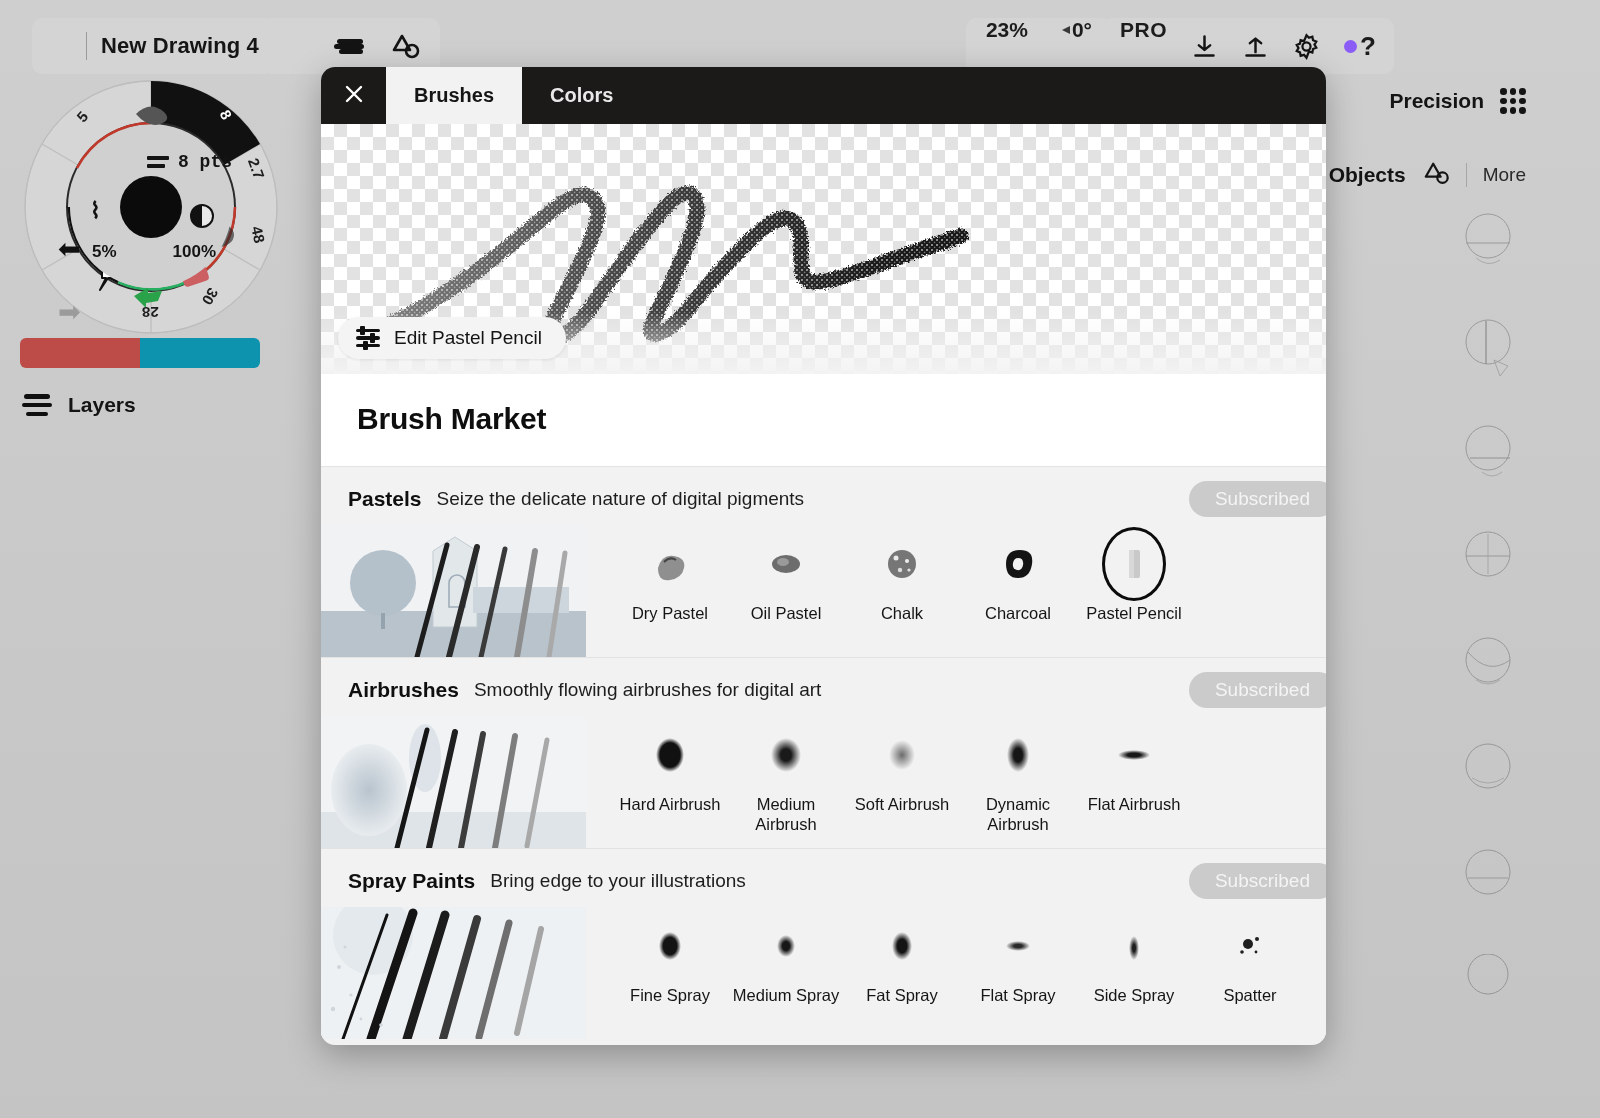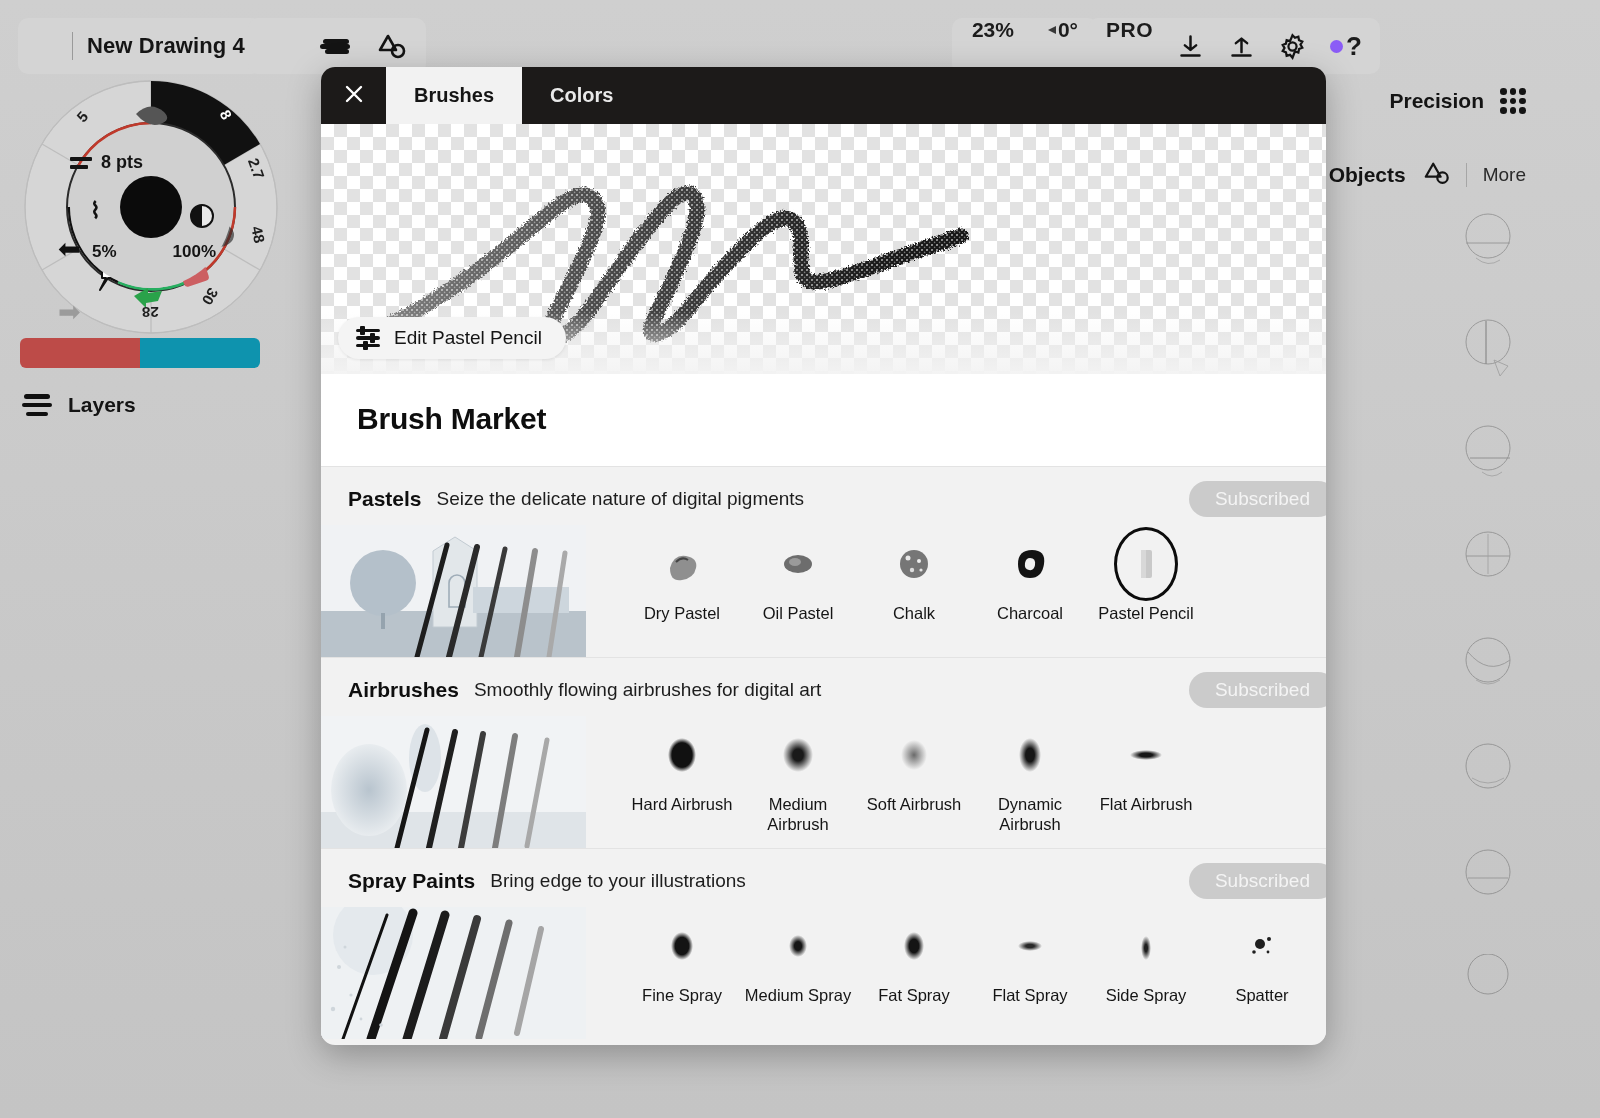--- a/index.html
+++ b/index.html
@@ -8,21 +8,21 @@
     font-family: "Liberation Sans", sans-serif;
     background: #c9c9c9;
     overflow: hidden;
   }
   #app {
     position: relative;
     width: 1600px; height: 1118px;
     background: linear-gradient(180deg,#cfcfcf 0%, #c8c8c8 60%, #c4c4c4 100%);
   }
   
-  .topbar { position:absolute; top:0; left:0; width:1398px; height:92px; }
+  .topbar { position:absolute; top:0; left:14px; width:1398px; height:92px; }
   .tb-left-group {
     position:absolute; left:18px; top:18px; height:56px;
     display:flex; align-items:center; gap:14px;
     background:#d4d4d4; border-radius:10px; padding:0 16px 0 14px;
   }
   .grid4 { width:26px; height:26px; display:grid; grid-template-columns:1fr 1fr; grid-template-rows:1fr 1fr; gap:4px; }
   .grid4 i { background:#141414; border-radius:2px; display:block; }
   .vdiv { width:1px; height:28px; background:#9a9a9a; }
   .doc-title { font-size:22px; font-weight:bold; color:#151515; white-space:nowrap; letter-spacing:.1px;}
   .tb-mid-group {
@@ -55,21 +55,21 @@
   
   .wheel-wrap { position:absolute; left:22px; top:78px; width:258px; height:258px; }
   .wheel-outer { position:absolute; inset:0; border-radius:50%; }
   .seg-label { position:absolute; font-size:15px; font-weight:bold; color:#1e1e1e; }
   .wheel-inner {
     position:absolute; left:48px; top:48px; width:162px; height:162px;
     border-radius:50%; background:#d0d0d0;
     display:flex; align-items:center; justify-content:center;
   }
   .wheel-hole { width:62px;height:62px;border-radius:50%;background:#0b0b0b; }
-  .pts-row { position:absolute; top:26px; left:0; width:100%; display:flex; align-items:center; justify-content:flex-start; gap:9px; }
+  .pts-row { position:absolute; top:26px; left:0; width:100%; display:flex; align-items:center; justify-content:flex-end; gap:9px;font-family:Liberation Mono, monospace; }
   .pts-bars { width:22px; height:12px; display:flex; flex-direction:column; justify-content:space-between;}
   .pts-bars i { display:block; height:4px; background:#141414; border-radius:1px; }
   .pts-bars i:nth-child(2){ width:18px; }
   .pts-text { font-size:18px; font-weight:bold; color:#141414; }
   .pct-left { position:absolute; left:22px; bottom:26px; font-size:17px; font-weight:bold; color:#141414;}
   .pct-right { position:absolute; right:16px; bottom:26px; font-size:17px; font-weight:bold; color:#141414;}
   .wave-ico { position:absolute; left:20px; top:72px; font-size:22px; color:#111; font-weight:bold;}
   .contrast-ico { position:absolute; right:18px; top:78px; width:24px;height:24px;border-radius:50%;
      background:linear-gradient(90deg,#111 50%, #e9e9e9 50%); border:2.5px solid #111;}
   .swatch-bar { position:absolute; left:20px; top:338px; width:240px; height:30px; border-radius:6px; overflow:hidden; display:flex; }
@@ -135,21 +135,21 @@
   .market-title { font-size:30px; font-weight:bold; color:#0e0e0e; letter-spacing:-.2px;}
   .section { background:#f2f2f2; border-top:1px solid #e3e3e3; }
   .sec-head { position:relative; display:flex; align-items:center; gap:15px; padding:20px 27px 14px; }
   .sec-name { font-size:21px; font-weight:bold; color:#0f0f0f;}
   .sec-desc { font-size:19px; color:#1d1d1d;}
   .sub-badge {
     position:absolute; right:-10px; top:14px;
     background:#cbcbcb; color:#f4f4f4; font-size:19px;
     padding:7px 26px; border-radius:18px; cursor:pointer;
   }
-  .sec-body { display:flex; align-items:stretch; height:132px;gap:12px; }
+  .sec-body { display:flex; align-items:stretch; height:132px; }
   .sec-thumb { width:265px; flex:0 0 265px; position:relative; overflow:hidden; background:#e7eaed;}
   .brush-list { flex:1; display:flex; align-items:flex-start; padding-left:26px; gap:0; overflow:hidden;}
   .brush-item { width:116px; flex:0 0 116px; display:flex; flex-direction:column; align-items:center; gap:8px; padding-top:8px; cursor:pointer;}
   .brush-glyph-wrap { width:66px; height:62px; display:flex; align-items:center; justify-content:center; position:relative;}
   .brush-sel-ring { position:absolute; width:64px;height:74px; border:3px solid #0c0c0c; border-radius:50%; top:-6px;}
   .brush-label { font-size:16.5px; color:#151515; text-align:center; line-height:1.22;}
 </style>
 </head>
 <body>
 

